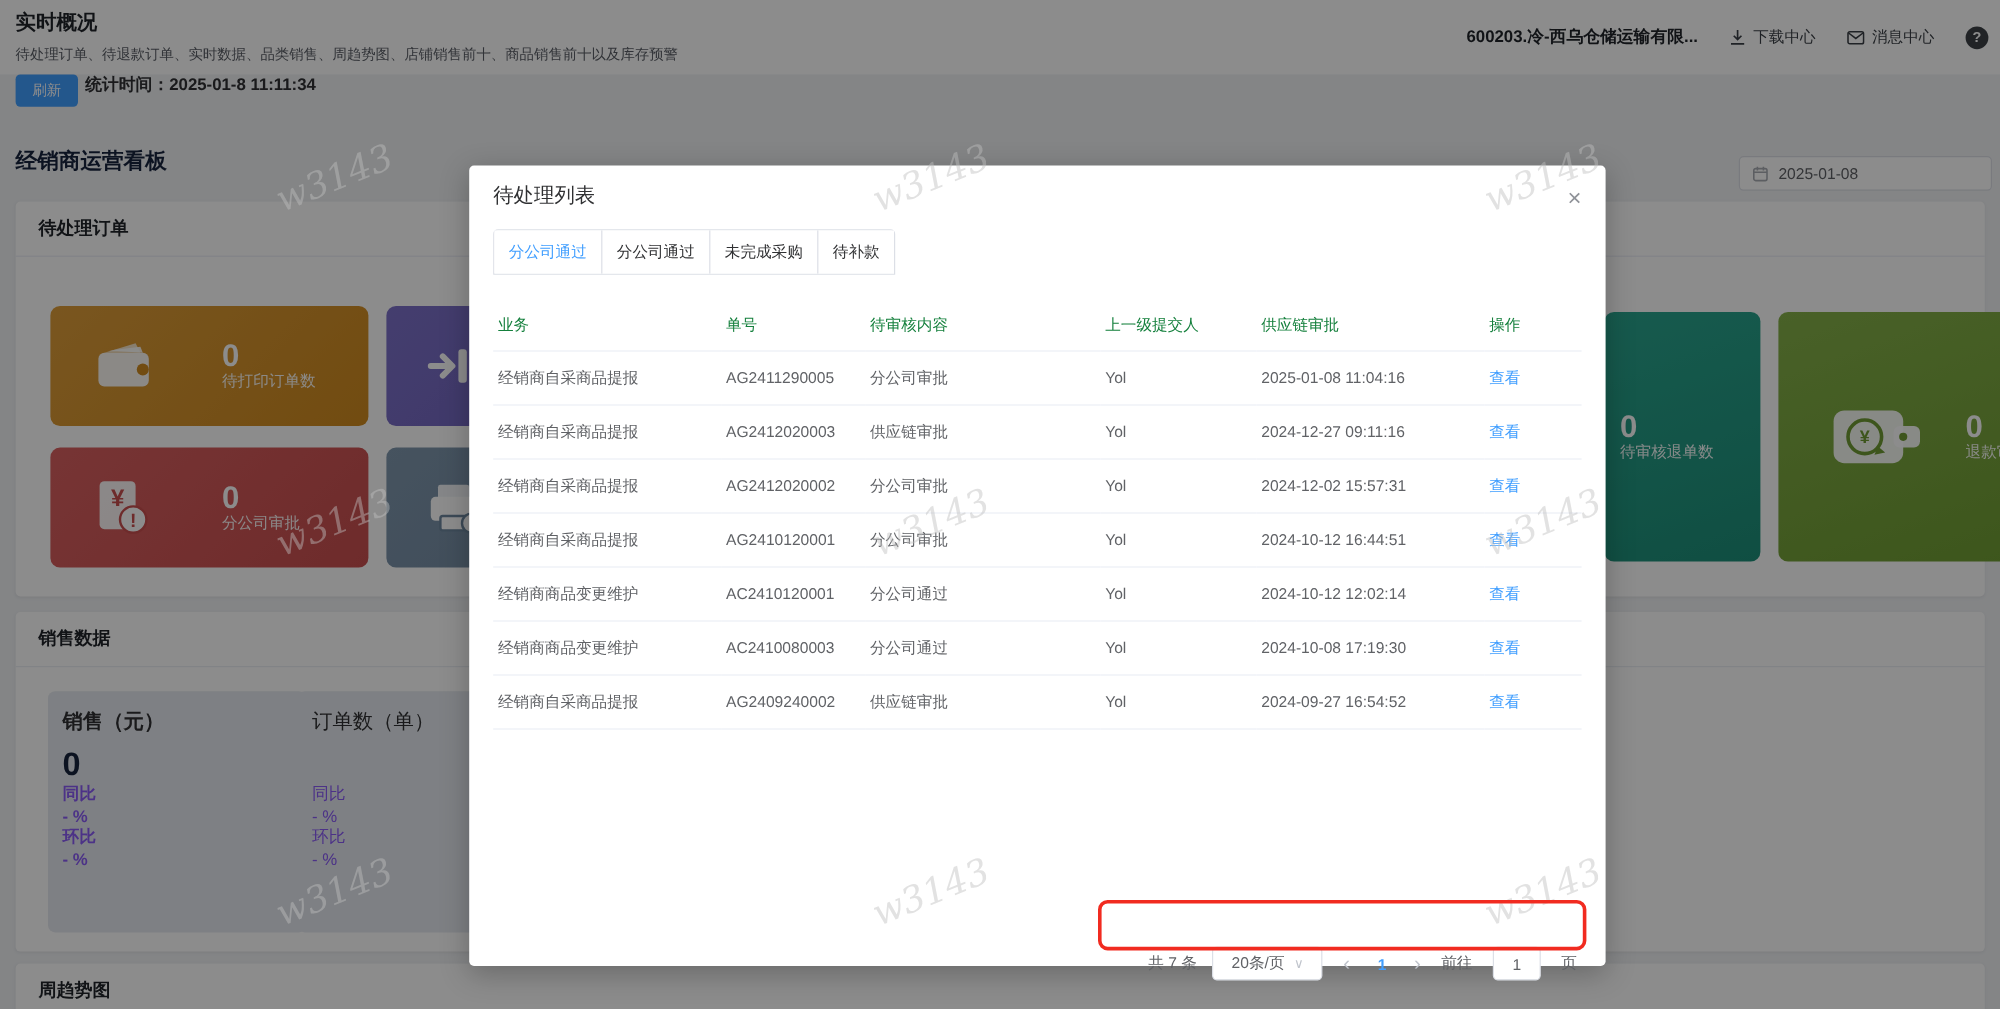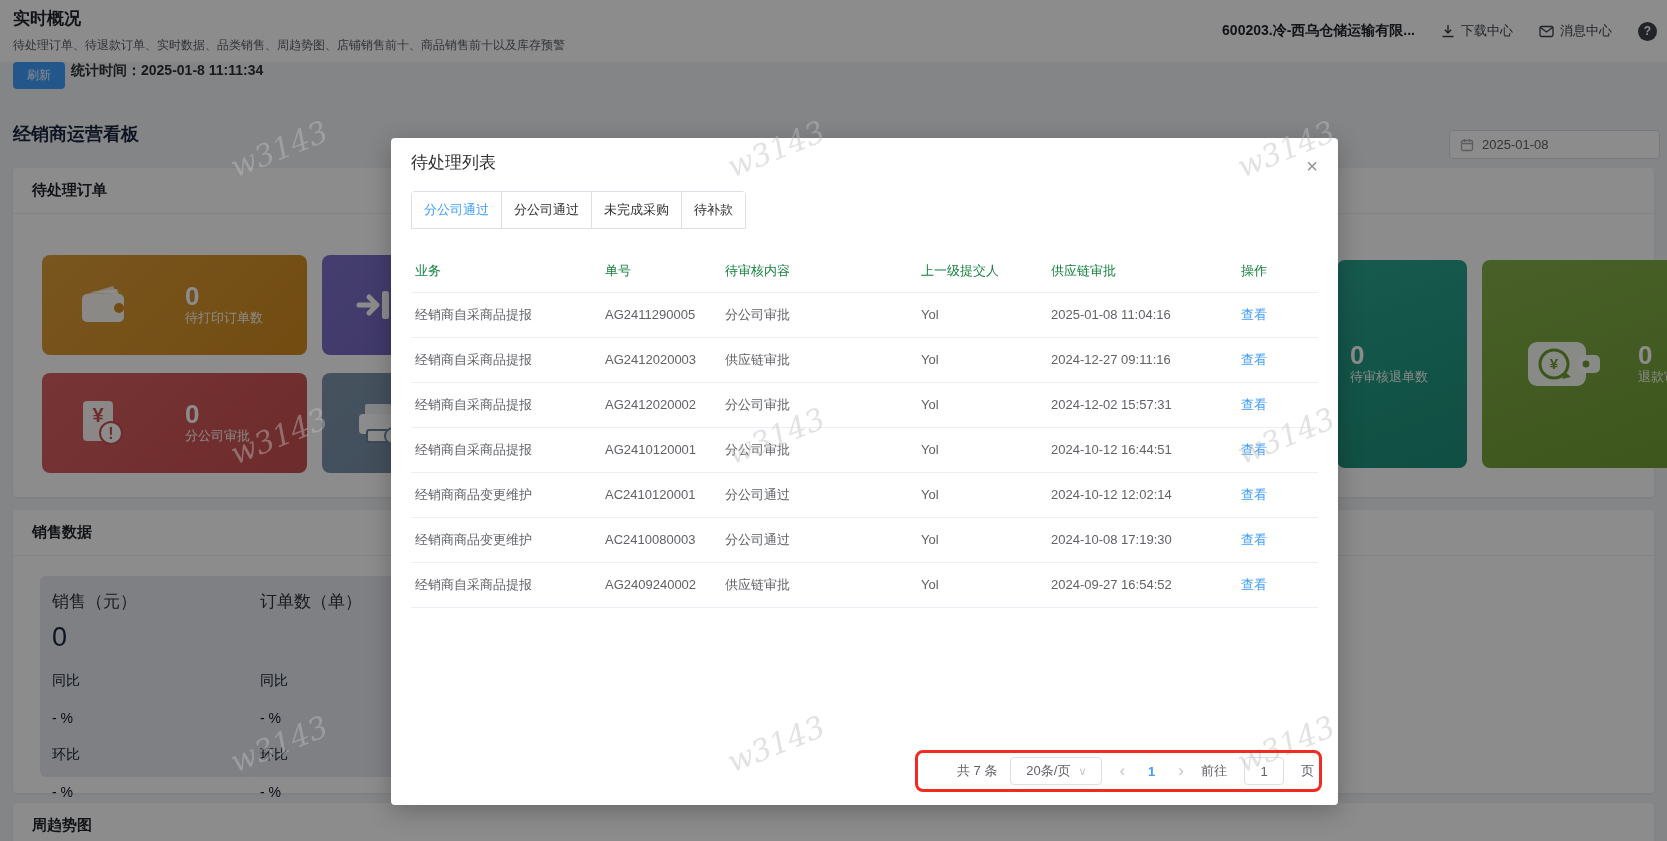--- a/index.html
+++ b/index.html
@@ -44,43 +44,43 @@
   .tile-orange { left:29px; top:87px;  background:linear-gradient(135deg,#dd9d3a,#cf8a1f); }
   .tile-purple { left:309px; top:87px; background:linear-gradient(135deg,#7d71c9,#6c60bb); }
   .tile-red    { left:29px; top:205px; background:linear-gradient(135deg,#d96060,#c94f4f); }
   .tile-slate  { left:309px; top:205px; background:linear-gradient(135deg,#8097ad,#6e879f); }
   .tile-teal   { left:1324px; top:92px; width:130px; height:208px; background:linear-gradient(160deg,#2aa58e,#1d8f79); flex-direction:column; align-items:flex-start; justify-content:center; padding-left:13px; }
   .tile-green  { left:1469px; top:92px; width:232px; height:208px; background:linear-gradient(160deg,#85b149,#6f9c33); padding-left:44px; }
   .tile-green .txt { margin-left:32px; }
 
   
   .stat-card { position:absolute; top:66px; height:201px; background:#e6eaf0; border-radius:6px; padding:14px 12px; }
-  .stat-card-a { left:27px;  width:215px; }
+  .stat-card-a { left:27px;  width:215px;font-weight:bold; }
   .stat-card-b { left:235px; width:225px; }
   .stat-title { font-size:17px; color:#303133; }
   .stat-val { margin-top:9px; font-size:27px; color:#17233d; height:30px; line-height:30px; }
-  .stat-row { margin-top:20px; font-size:14px; color:#0f172a; }
+  .stat-row { margin-top:1px; font-size:14px; color:#8b5cf6; }
 
   
   .overlay { position:absolute; inset:0; background:rgba(0,0,0,0.45); z-index:10; }
   .modal { position:absolute; left:391px; top:138px; width:947px; height:667px; background:#fff; border-radius:4px; box-shadow:0 6px 24px rgba(0,0,0,0.25); z-index:20; }
   .modal-title { position:absolute; left:20px; top:13px; font-size:17px; color:#303133; }
   .modal-close { position:absolute; right:20px; top:18px; font-size:20px; line-height:1; color:#909399; cursor:pointer; }
 
   .tabs { position:absolute; left:20px; top:53px; display:flex; border:1px solid #dcdfe6; border-radius:4px 4px 0 0; height:38px; }
   .tab { padding:0 12px; line-height:36px; font-size:13px; color:#303133; border-left:1px solid #dcdfe6; cursor:pointer; background:#fff; white-space:nowrap; }
   .tab:first-child { border-left:none; }
   .tab.active { color:#409eff; }
 
   table.pending { position:absolute; left:20px; top:112px; width:907px; border-collapse:collapse; table-layout:fixed; }
   table.pending th { height:42px; text-align:left; font-size:13px; font-weight:normal; color:#15803d; border-bottom:1px solid #ebeef5; padding:0 4px; }
   table.pending td { height:45px; font-size:13px; color:#606266; border-bottom:1px solid #ebeef5; padding:0 4px; white-space:nowrap; overflow:hidden; }
   .view-link { color:#409eff; cursor:pointer; text-decoration:none; }
 
-  .pagination { position:absolute; right:24px; top:616px; height:34px; display:flex; align-items:center; gap:13px; font-size:13px; color:#606266; }
+  .pagination { position:absolute; right:24px; top:648px; height:34px; display:flex; align-items:center; gap:13px; font-size:13px; color:#606266; }
   .page-size { width:92px; height:28px; border:1px solid #dcdfe6; border-radius:4px; display:flex; align-items:center; justify-content:center; gap:8px; color:#606266; background:#fff; cursor:pointer; }
   .page-size .caret { color:#c0c4cc; font-size:11px; }
   .pg-arrow { color:#c0c4cc; font-size:17px; padding:0 4px; cursor:pointer; }
   .pg-num { color:#409eff; font-weight:bold; padding:0 6px; cursor:pointer; }
   .goto-input { width:40px; height:28px; border:1px solid #dcdfe6; border-radius:4px; text-align:center; font-size:13px; color:#606266; margin:0 4px; }
 
   
   .red-box { position:absolute; left:915px; top:750px; width:407px; height:42px; border:3px solid #f12b20; border-radius:8px; z-index:40; pointer-events:none; }
 
   

